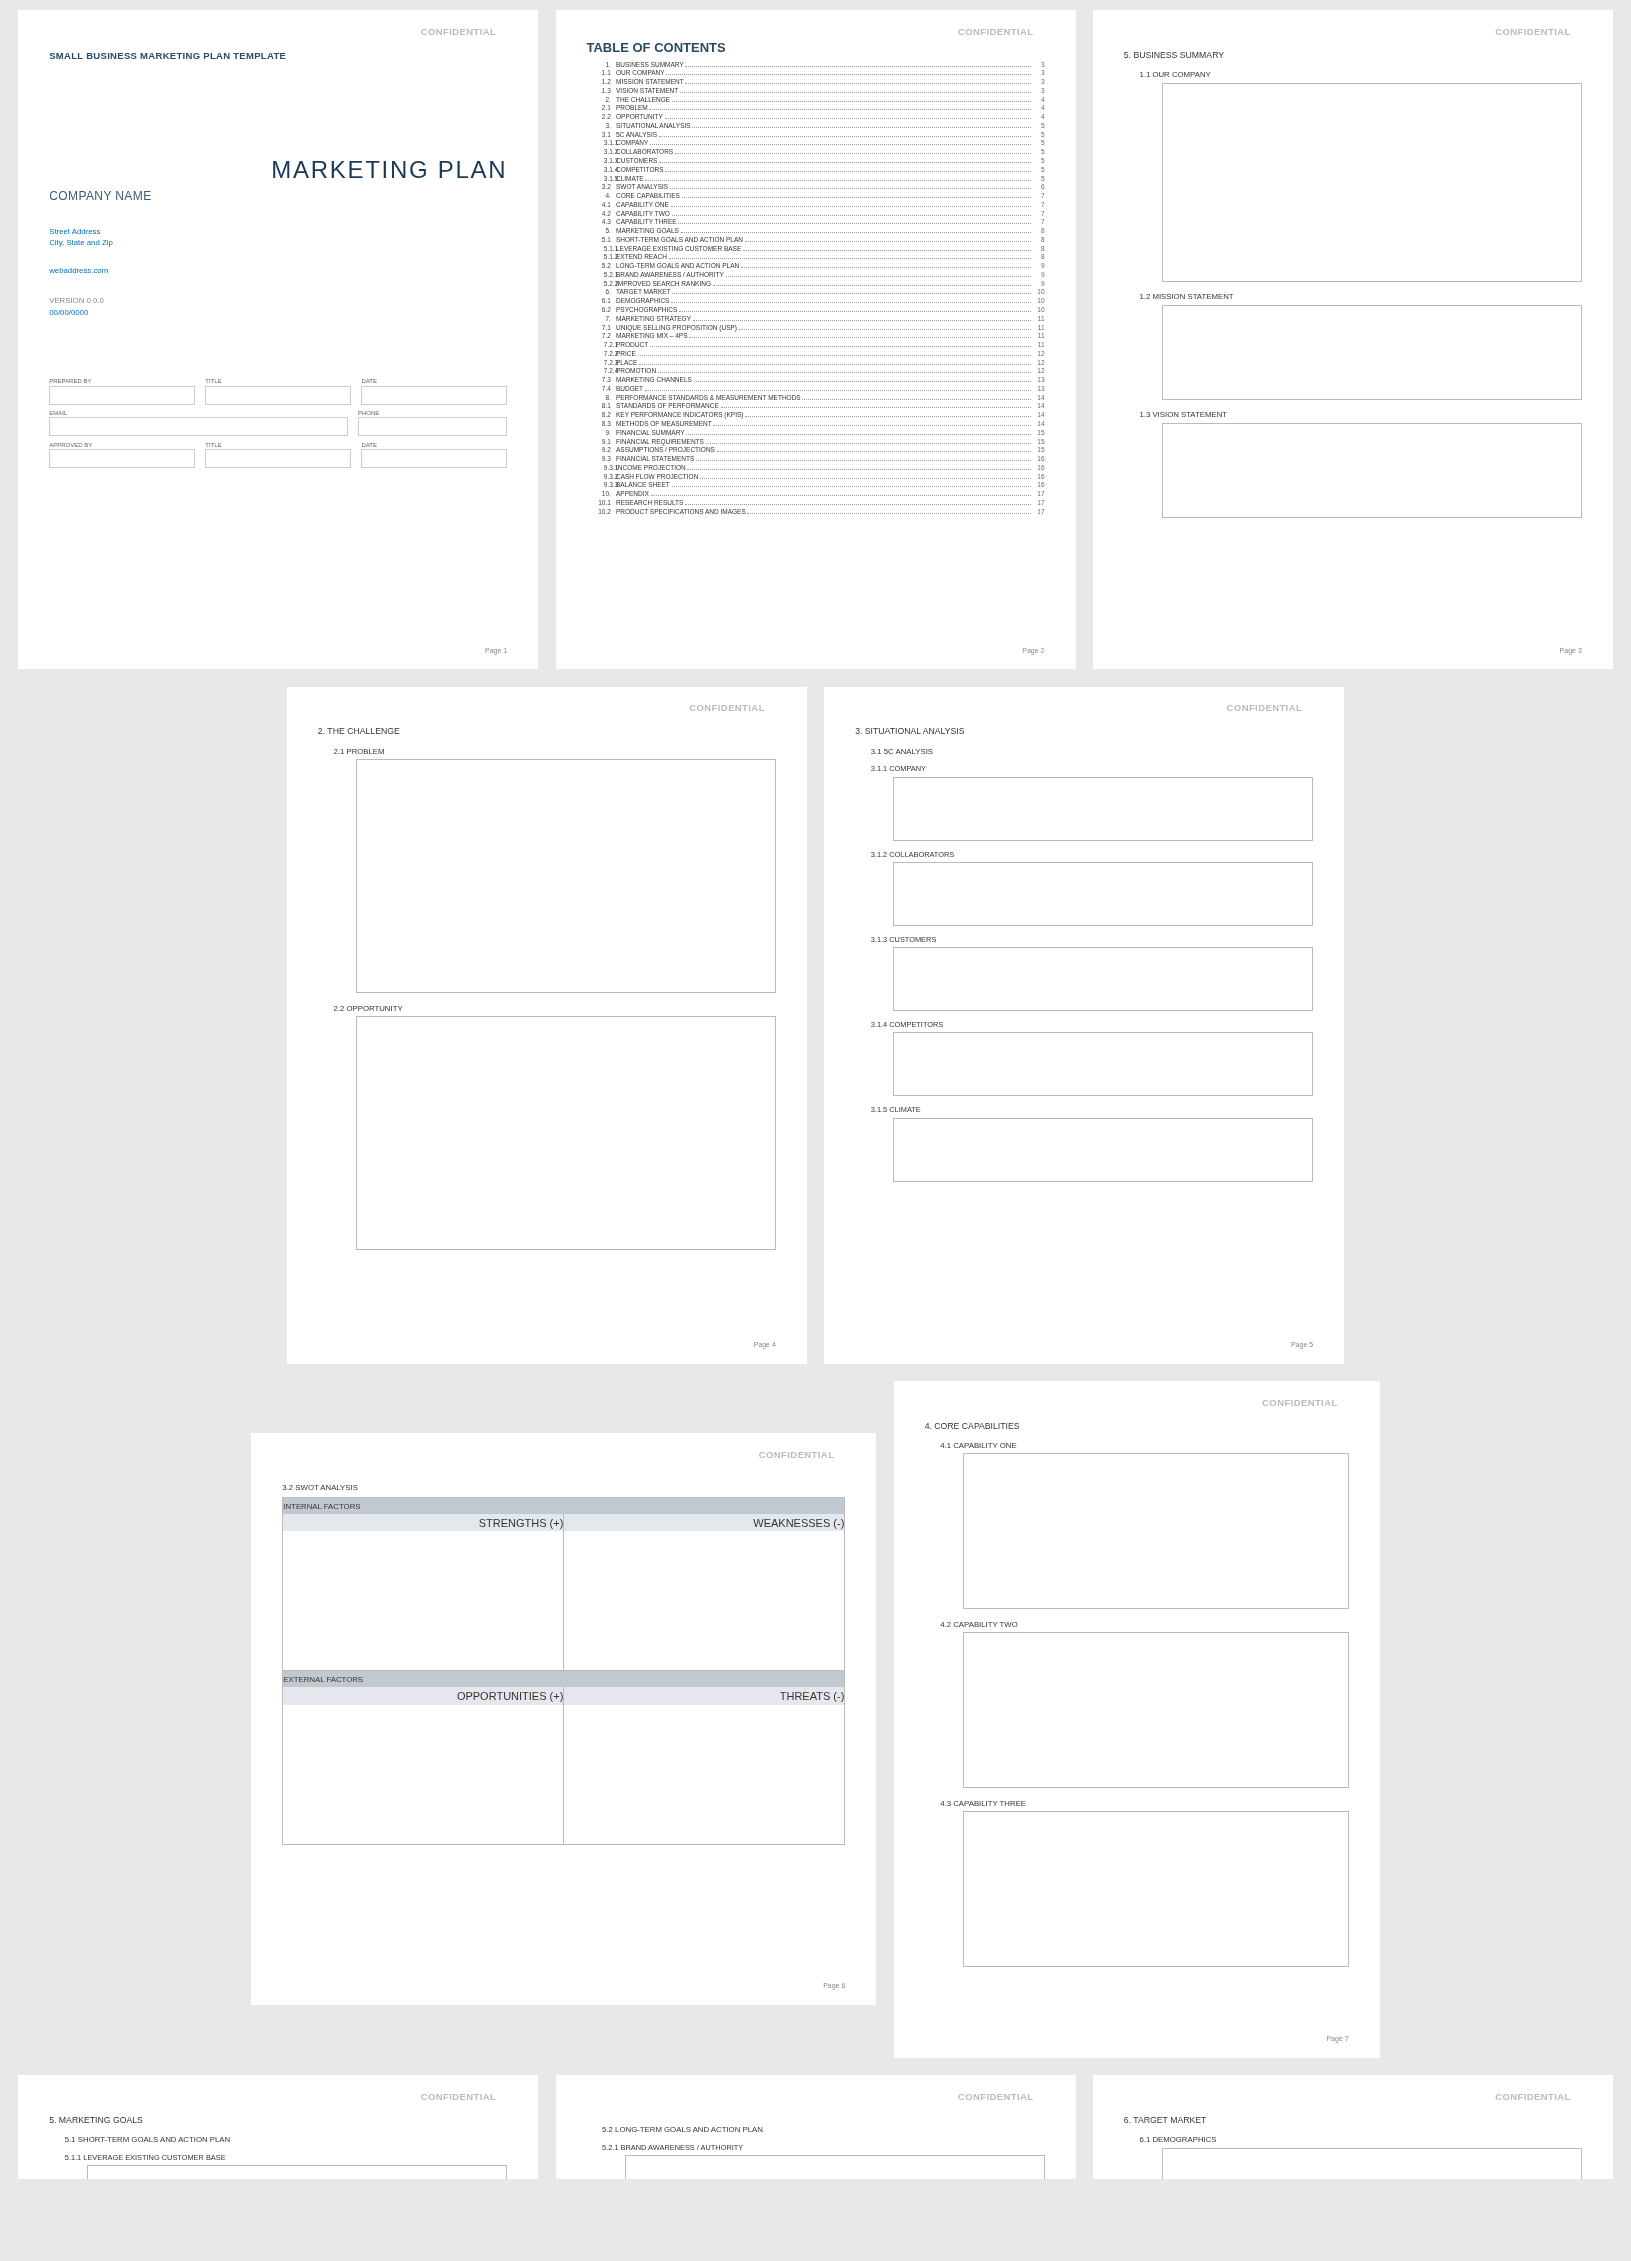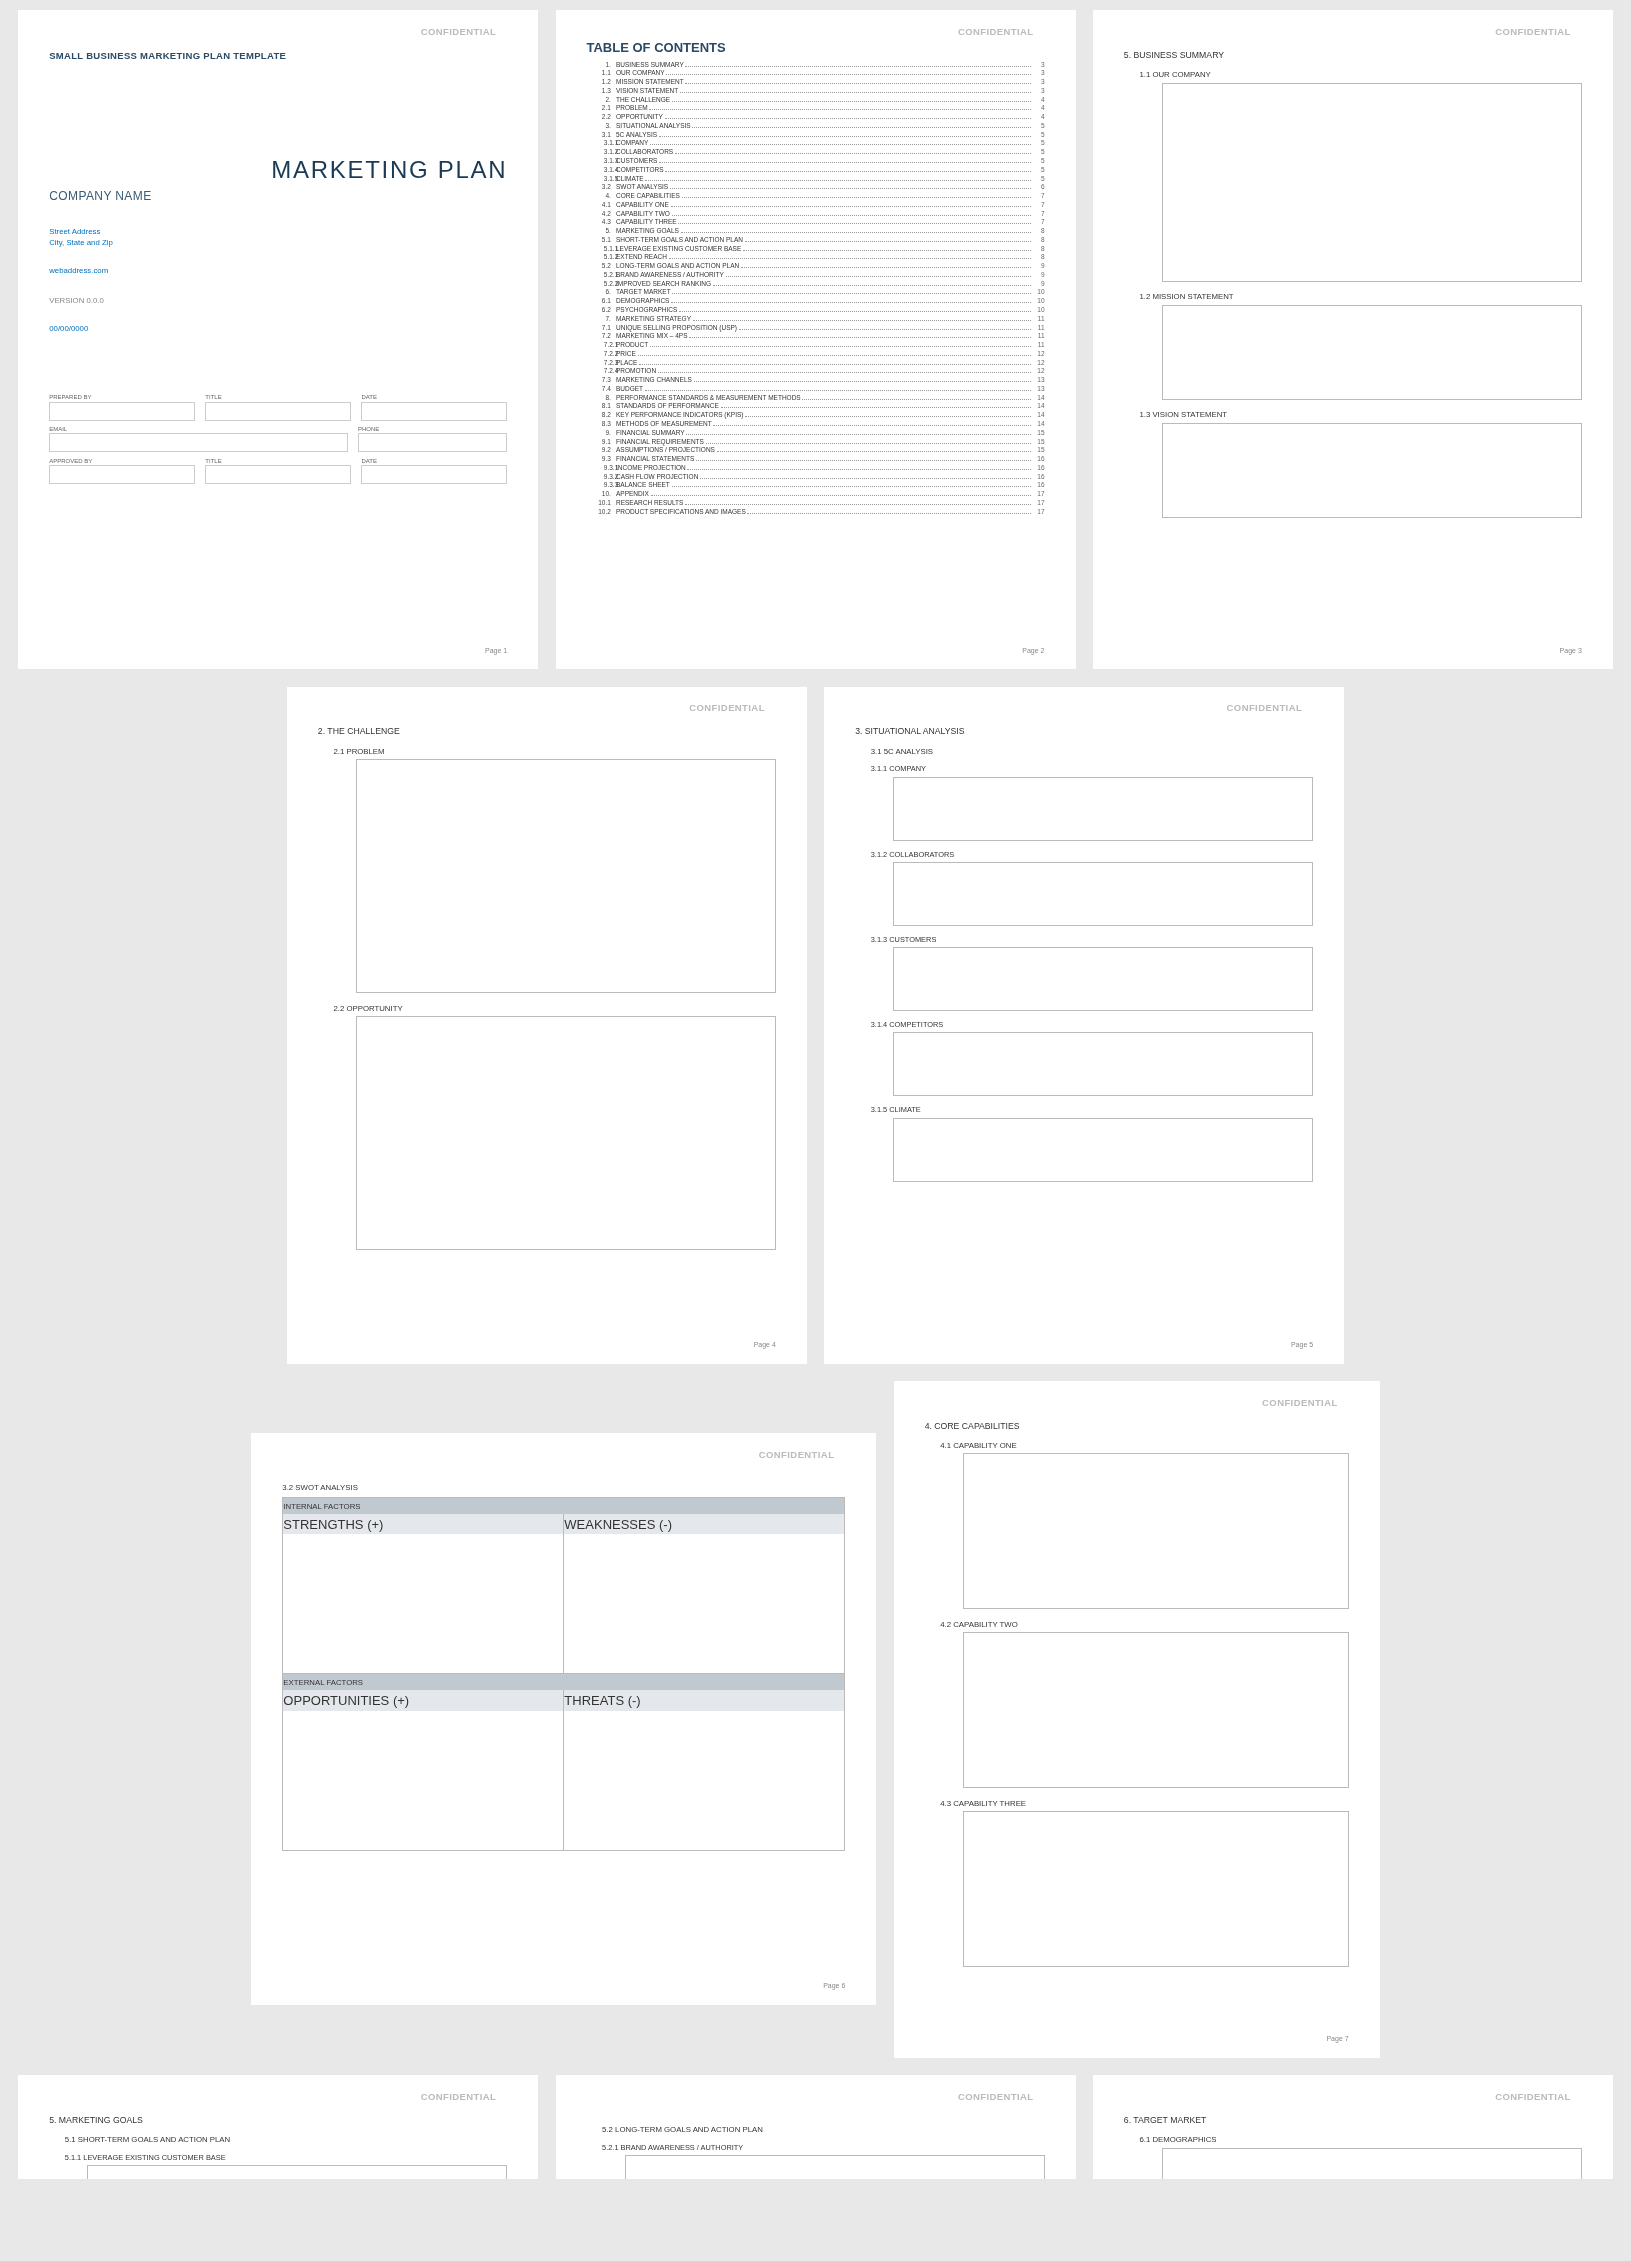--- a/index.html
+++ b/index.html
@@ -31,21 +31,21 @@
 .toc-l1 .toc-num { padding-left: 0; }
 .toc-l2 .toc-num { padding-left: 8.7px; }
 .toc-l3 .toc-num { padding-left: 17.3px; }
 .sec-h1 { font-size: 8.7px; font-weight: normal; color: #333; margin-top: 15.6px; }
 .sec-h2 { font-size: 7.8px; color: #333; margin-top: 10.4px; margin-left: 15.6px; }
 .sec-h3 { font-size: 7.4px; color: #333; margin-top: 8.7px; margin-left: 15.6px; }
 .entry-box { border: 0.9px solid #bbb; margin-left: 38px; margin-top: 3.5px; }
 .swot-table { margin-left: 0; margin-top: 5.2px; border: 0.9px solid #bbb; width: 100%; }
 .swot-hdr { background: #c0c8d0; text-align: left; font-size: 7.8px; padding: 3.5px 0; font-weight: normal; }
 .swot-sub { display: flex; }
-.swot-sub > div { flex:1; text-align:left; font-size:13px; padding:2.6px 0; background:#e4e8ec; border-left:0.9px solid #bbb; }
+.swot-sub > div { flex:1; text-align:right; font-size:11px; padding:2.6px 0; background:#e4e8ec; border-left:0.9px solid #bbb; }
 .swot-sub > div:first-child { border-left:none; }
 .swot-body { display:flex; height:139px; }
 .swot-body > div { flex:1; border-left:0.9px solid #bbb; }
 .swot-body > div:first-child { border-left:none; }
 .swot-hdr2 { border-top:0.9px solid #bbb; }
 .page.offset-down { margin-top: 52px; }
 </style>
 </head>
 <body>
 
@@ -54,21 +54,21 @@
     <div class="confidential">CONFIDENTIAL</div>
     <div class="tmpl-title">SMALL BUSINESS MARKETING PLAN TEMPLATE</div>
     <div class="big-title">MARKETING PLAN</div>
     <div class="company">COMPANY NAME</div>
     <div class="blue-block">
       <div class="blue-line">Street Address</div>
       <div class="blue-line">City, State and Zip</div>
     </div>
     <div class="blue-line" style="margin-top:19px">webaddress.com</div>
     <div class="gray-line">VERSION 0.0.0</div>
-    <div class="blue-line" style="margin-top:19px">00/00/0000</div>
+    <div class="blue-line" style="margin-top:3px">00/00/0000</div>
     <div class="form-block">
       <div class="form-row">
         <div class="form-cell">
             <div class="lbl">PREPARED BY</div>
             <div class="box"></div>
           </div>
         <div class="form-cell">
             <div class="lbl">TITLE</div>
             <div class="box"></div>
           </div>

